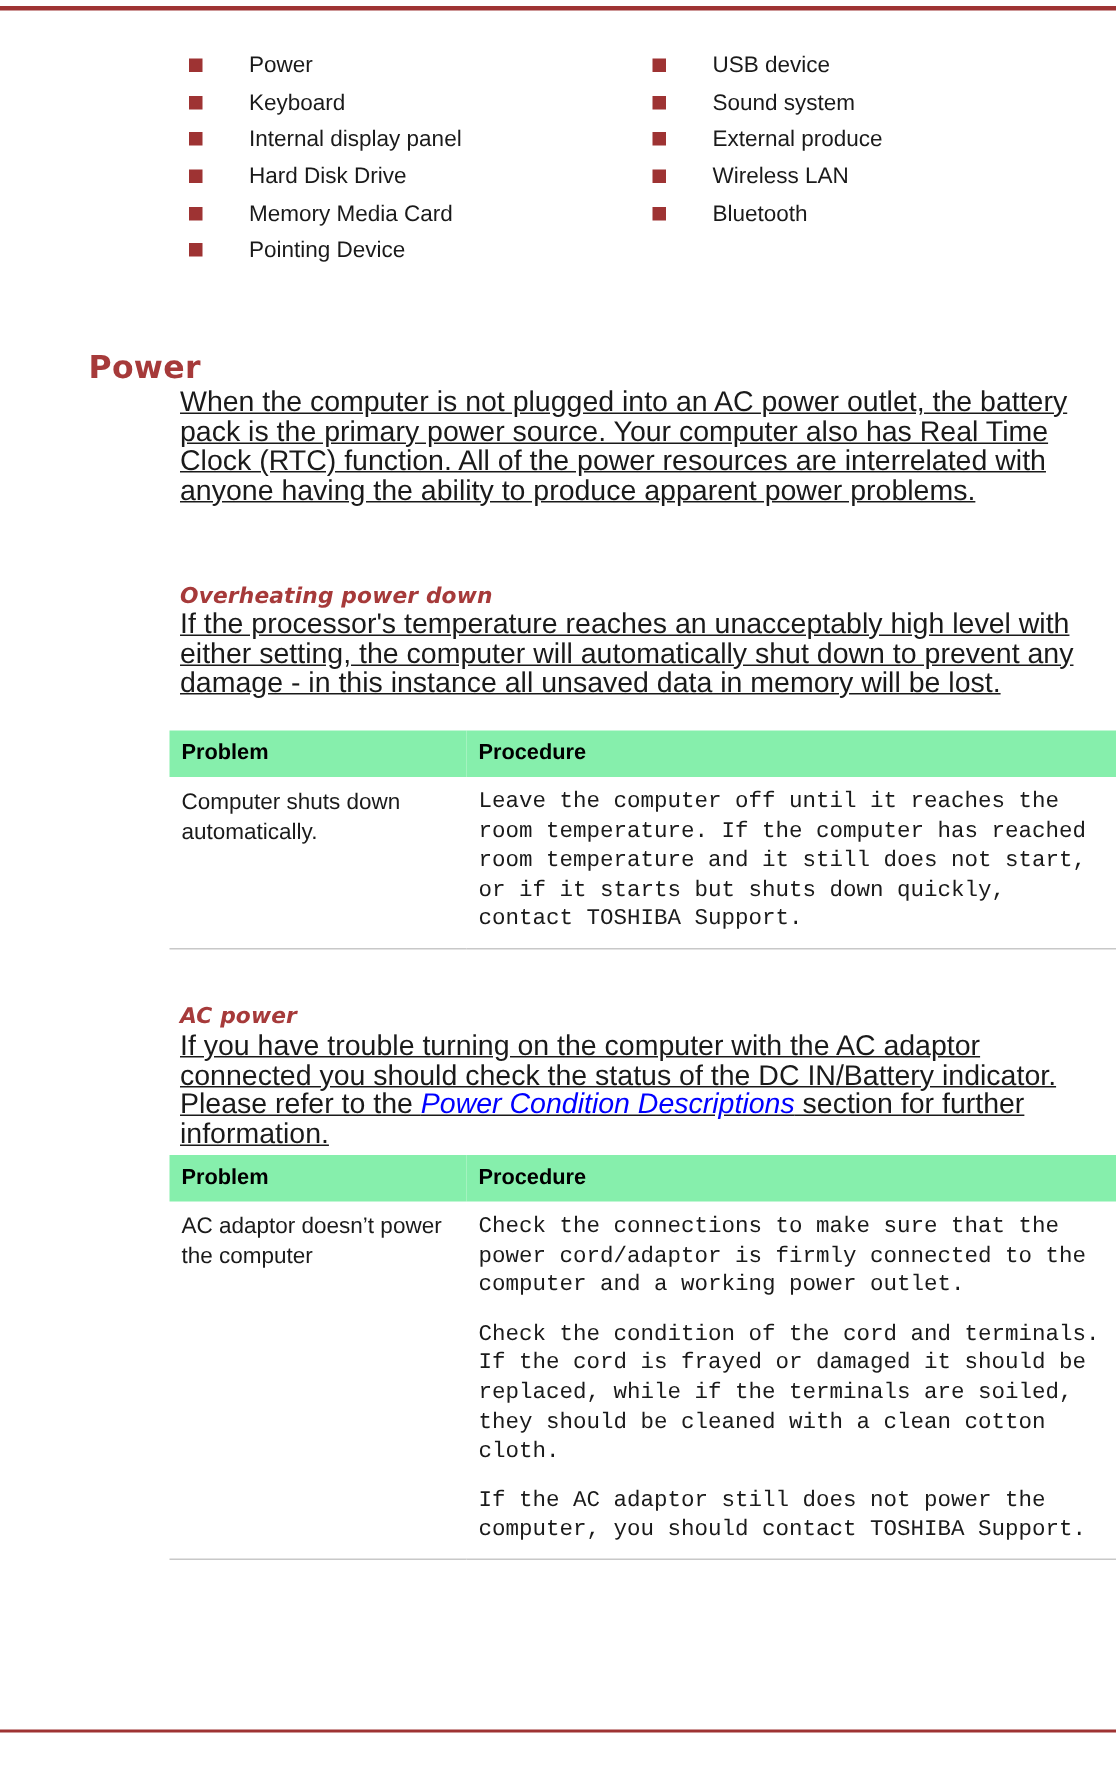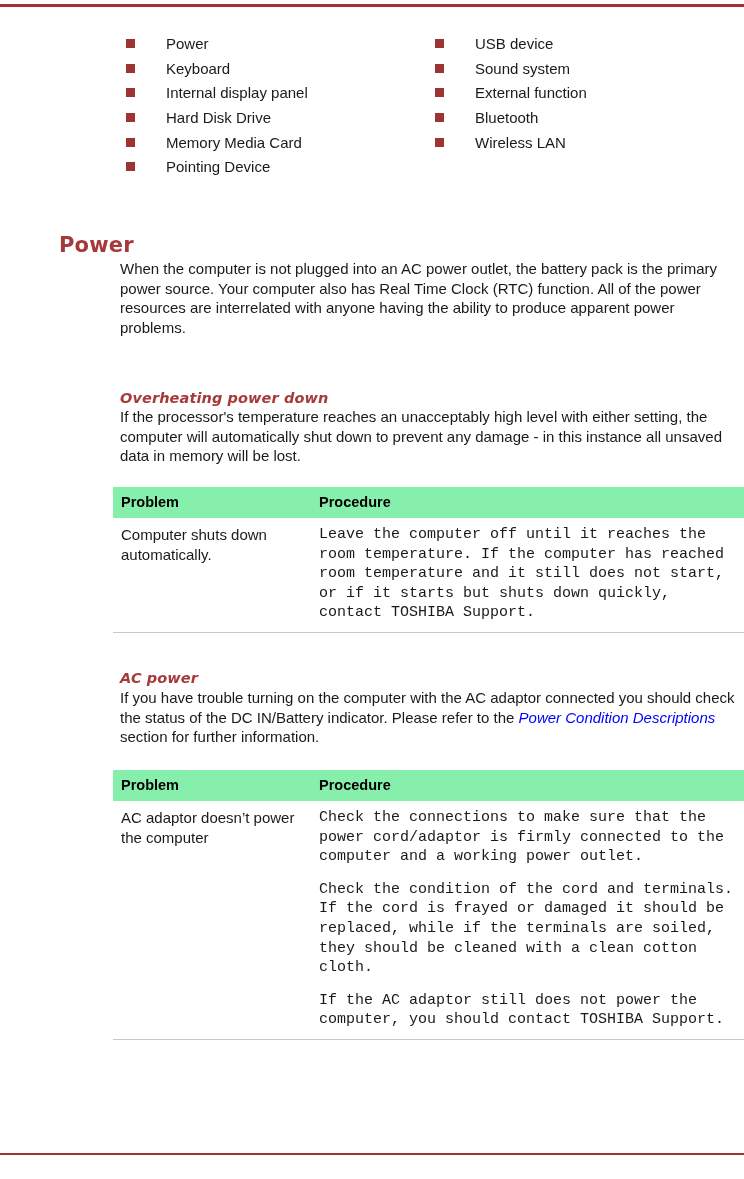--- a/index.html
+++ b/index.html
@@ -118,23 +118,24 @@
     font-style: italic;
     color: #a63a3a;
     letter-spacing: 0.1px;
     line-height: 20px;
   }
 
   
   .para {
     position: absolute;
     left: 120px;
-    font-size: 15px;
+    font-size: 19px;
     line-height: 19.6px;
     color: #1a1a1a;
+    text-decoration: underline;
   }
   .link {
     color: #0000ff;
     font-style: italic;
     text-decoration: none;
     cursor: pointer;
   }
 
   
   .ttable {
@@ -212,29 +213,29 @@
       <div class="bullet-item">
         <span class="bullet-marker"></span>
         <span class="bullet-label">USB device</span>
       </div>
       <div class="bullet-item">
         <span class="bullet-marker"></span>
         <span class="bullet-label">Sound system</span>
       </div>
       <div class="bullet-item">
         <span class="bullet-marker"></span>
-        <span class="bullet-label">External function</span>
+        <span class="bullet-label">External produce</span>
+      </div>
+      <div class="bullet-item">
+        <span class="bullet-marker"></span>
+        <span class="bullet-label">Wireless LAN</span>
       </div>
       <div class="bullet-item">
         <span class="bullet-marker"></span>
         <span class="bullet-label">Bluetooth</span>
-      </div>
-      <div class="bullet-item">
-        <span class="bullet-marker"></span>
-        <span class="bullet-label">Wireless LAN</span>
       </div>
     </div>
 
   </div>
 
   <h1 class="h1" style="top:218px;">Power</h1>
 
   <p class="para" style="top:259px; width:600px; margin:0;">When the computer is not plugged into an AC power outlet, the battery pack is the primary power source. Your computer also has Real Time Clock (RTC) function. All of the power resources are interrelated with anyone having the ability to produce apparent power problems.</p>
 
   <h2 class="h2" style="top:376px;">Overheating power down</h2>

